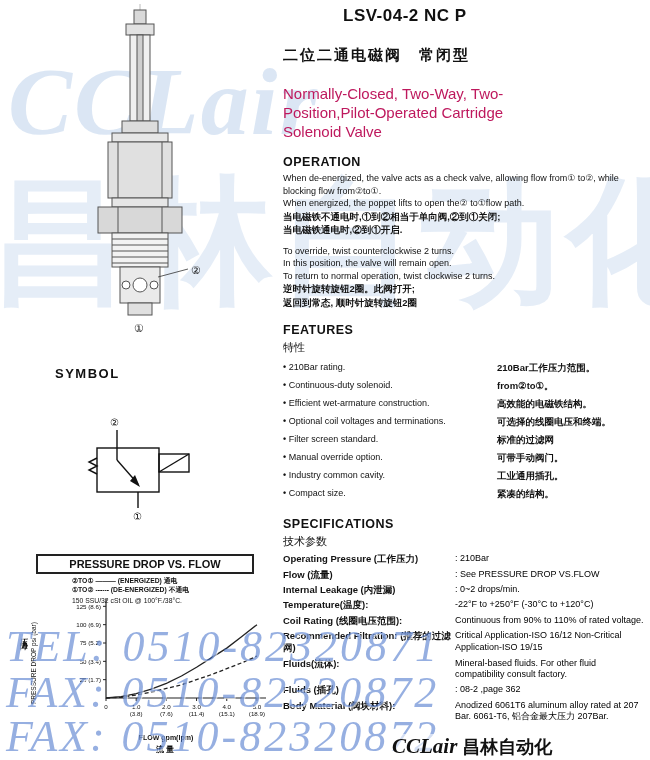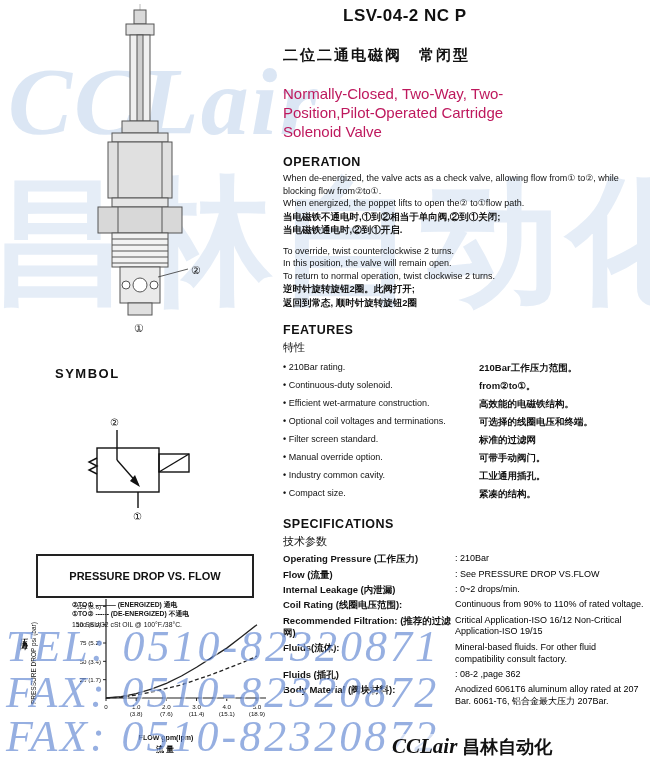--- a/index.html
+++ b/index.html
@@ -36,21 +36,21 @@
   .valve-svg  { position:absolute; left:35px; top:4px; width:210px; height:335px; z-index:3; }
   .symbol-heading {
     position:absolute; left:55px; top:366px; z-index:3;
     font-size:13px; font-weight:bold; letter-spacing:1.5px;
   }
   .symbol-svg { position:absolute; left:72px; top:414px; width:140px; height:110px; z-index:3; }
 
   .chart-block { position:absolute; left:14px; top:554px; width:262px; height:204px; z-index:3; }
   .chart-title {
     margin-left:22px; width:218px; border:2px solid #222; box-sizing:border-box;
-    text-align:center; font-weight:bold; font-size:11px; padding:14px 0;
+    text-align:center; font-weight:bold; font-size:11px; padding:2px 0;
   }
   .chart-legend { margin:2px 0 0 58px; font-size:6.8px; line-height:1.35; font-weight:bold; }
   .chart-note { font-weight:normal; }
   .ylabel-cn {
     position:absolute; left:3px; top:78px; writing-mode:vertical-rl;
     font-size:8px; font-weight:bold; letter-spacing:2px;
   }
   .ylabel-en {
     position:absolute; left:16px; top:150px; transform:rotate(-90deg);
     transform-origin:left top; font-size:6.5px; white-space:nowrap;
@@ -63,21 +63,21 @@
   
   .right-col { position:absolute; left:283px; top:6px; width:362px; z-index:3; }
   .model-title { font-size:17px; font-weight:bold; margin-left:60px; letter-spacing:0.5px; }
   .subtitle-cn { font-size:15px; font-weight:bold; margin-top:20px; letter-spacing:2px; }
   .title-en { font-size:15px; margin-top:20px; width:250px; line-height:1.25; color:#be185d; }
   .section-heading { font-size:12.5px; font-weight:bold; letter-spacing:0.5px; margin:14px 0 3px 0; }
   .sub-heading-cn { font-size:11px; font-weight:normal; margin:1px 0 4px 0; }
   .op-line { font-size:9px; line-height:1.4; margin:0; }
   .op-line.zh { font-weight:bold; font-size:9.5px; }
   .op-line.gap { margin-top:8px; }
-  .feat-row { display:flex; font-size:9px; line-height:1.9; }
+  .feat-row { display:flex; font-size:9px; line-height:1.9;gap:18px; }
   .feat-row .en { width:196px; }
   .feat-row .en::before { content:"\2022  "; font-weight:bold; }
   .feat-row .cn { font-weight:bold; font-size:9.5px; }
   .spec-row { display:grid; grid-template-columns:172px 1fr; font-size:9px; line-height:1.3; margin-bottom:3px; }
   .spec-label { font-weight:bold; font-size:9.5px; padding-right:4px; }
   .spec-value { color:#000; }
 
   
   .footer-logo { position:absolute; left:392px; top:734px; z-index:5; display:flex; align-items:baseline; gap:5px; background:rgba(255,255,255,0.6); }
   .footer-cc { font-family:"Liberation Serif", serif; font-style:italic; font-weight:bold; font-size:21px; }
@@ -266,20 +266,24 @@
         <div class="spec-row">
           <span class="spec-label">Flow (流量)</span>
           <span class="spec-value">: See PRESSURE DROP VS.FLOW</span>
         </div>
 
         <div class="spec-row">
           <span class="spec-label">Internal Leakage (内泄漏)</span>
           <span class="spec-value">: 0~2 drops/min.</span>
         </div>
 
+        <div class="spec-row">
+          <span class="spec-label">Temperature(温度):</span>
+          <span class="spec-value">-22°F to +250°F (-30°C to +120°C)</span>
+        </div>
 
         <div class="spec-row">
           <span class="spec-label">Coil Rating (线圈电压范围):</span>
           <span class="spec-value">Continuous from 90% to 110% of rated voltage.</span>
         </div>
 
         <div class="spec-row">
           <span class="spec-label">Recommended Filtration: (推荐的过滤网)</span>
           <span class="spec-value">Critical Application-ISO 16/12  Non-Critical Application-ISO 19/15</span>
         </div>

